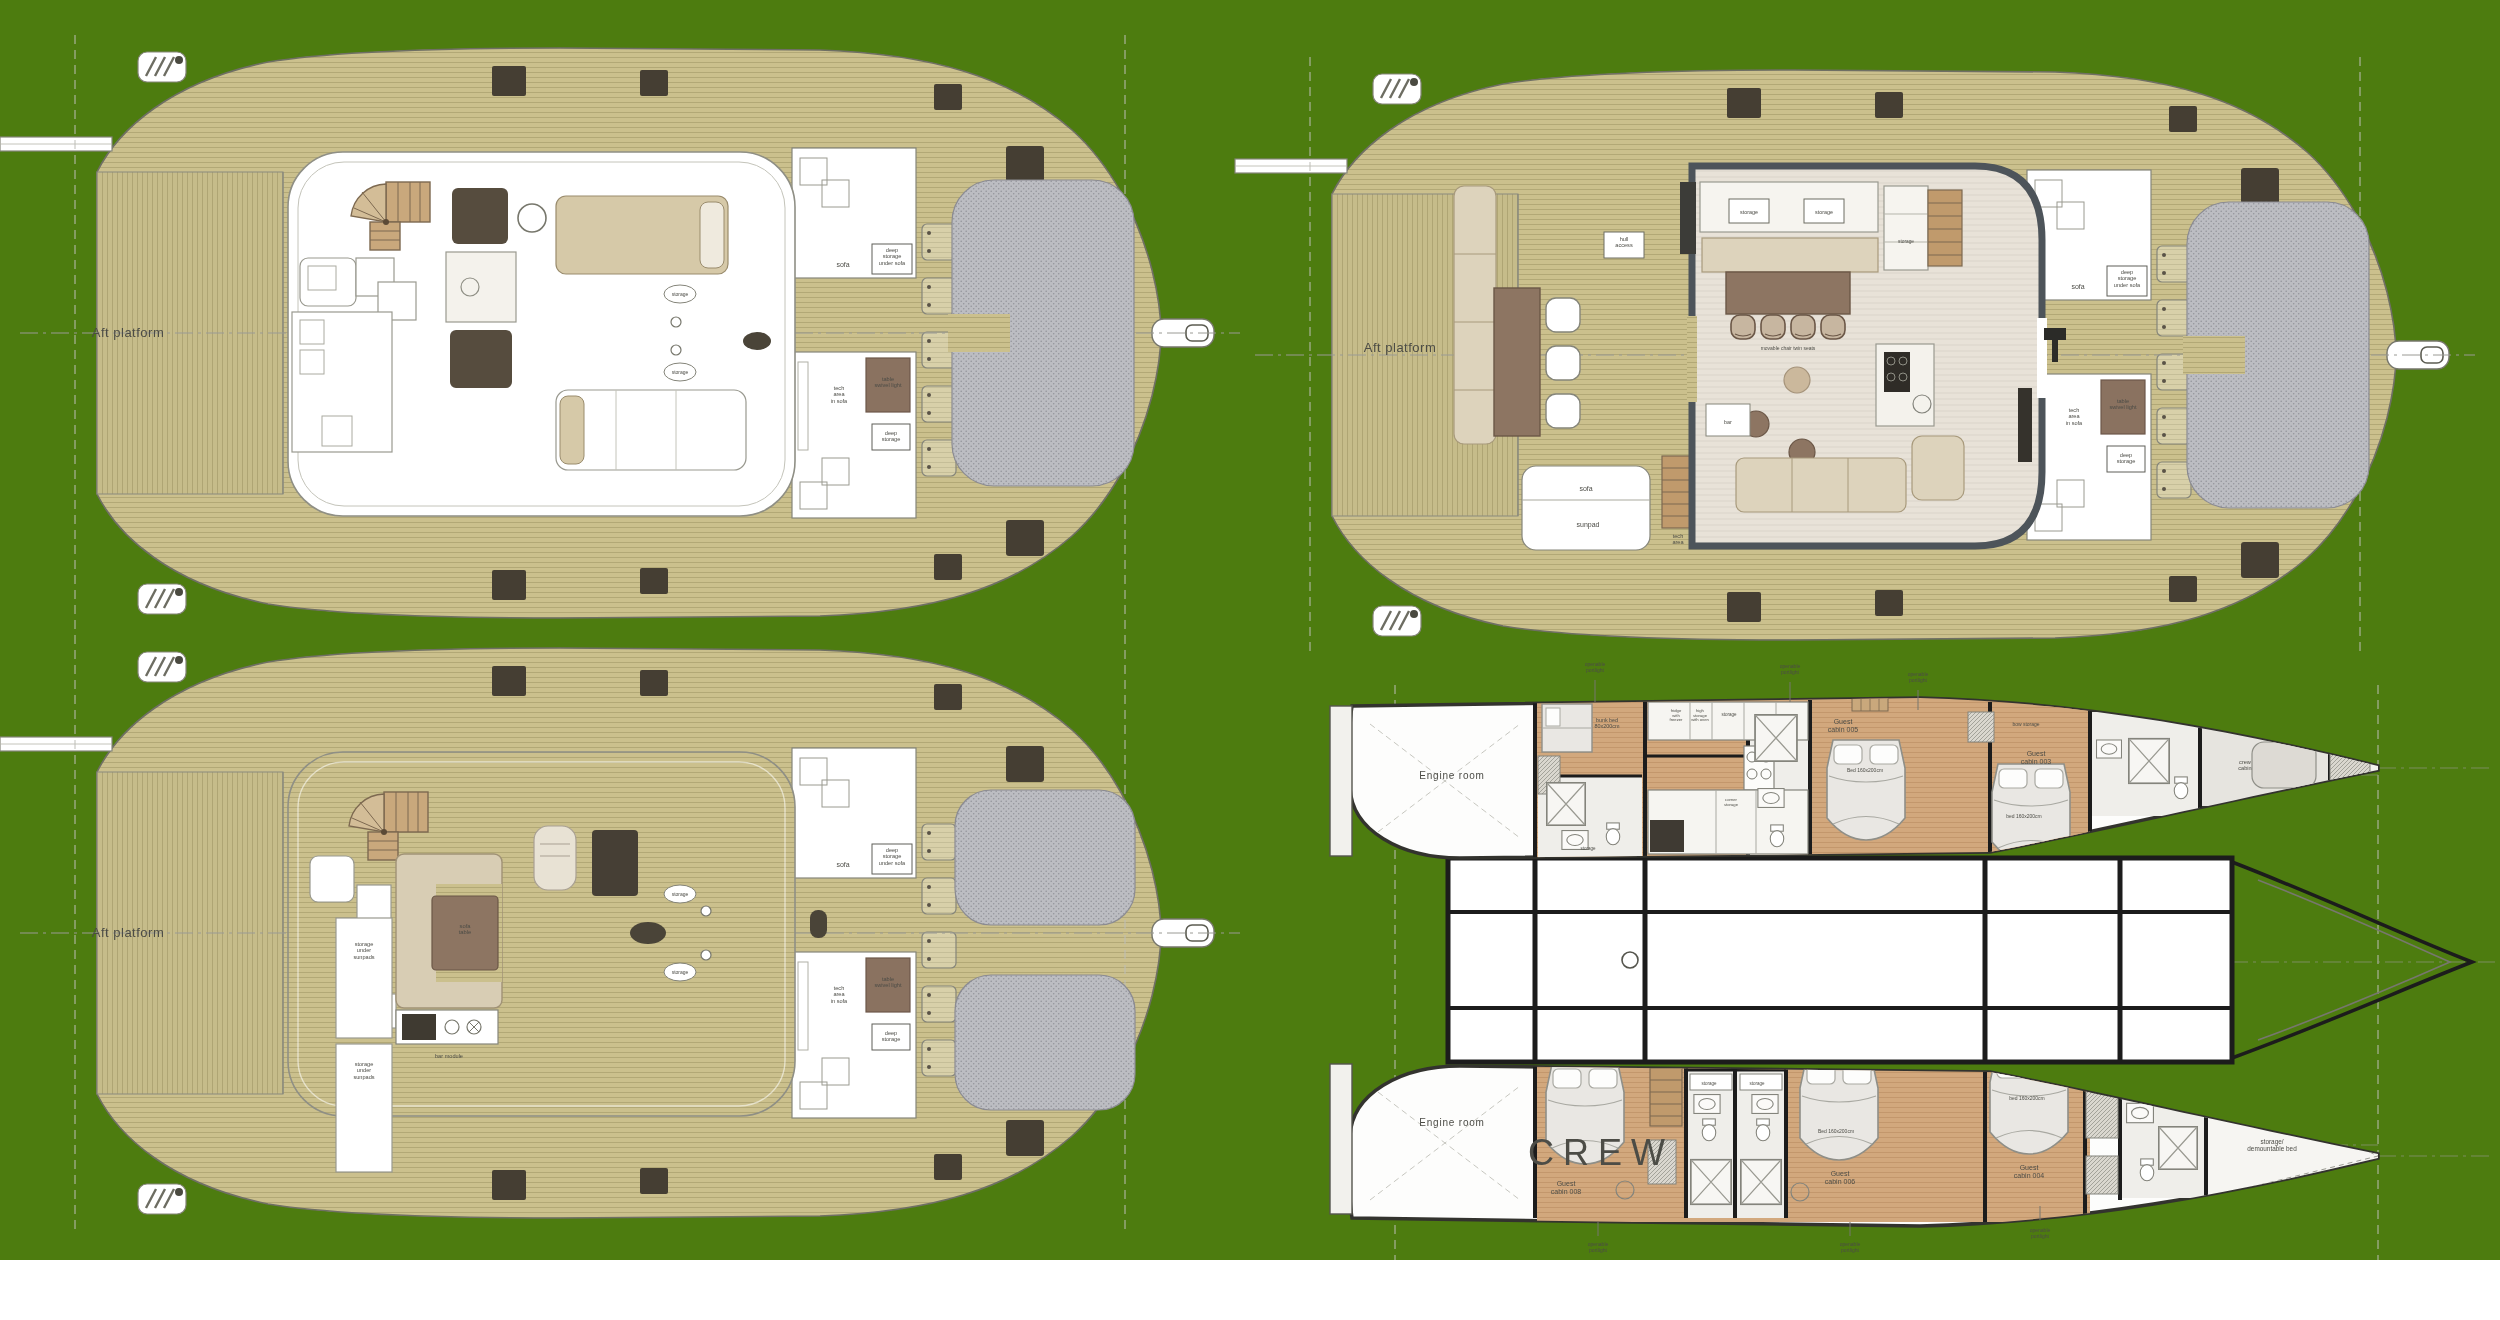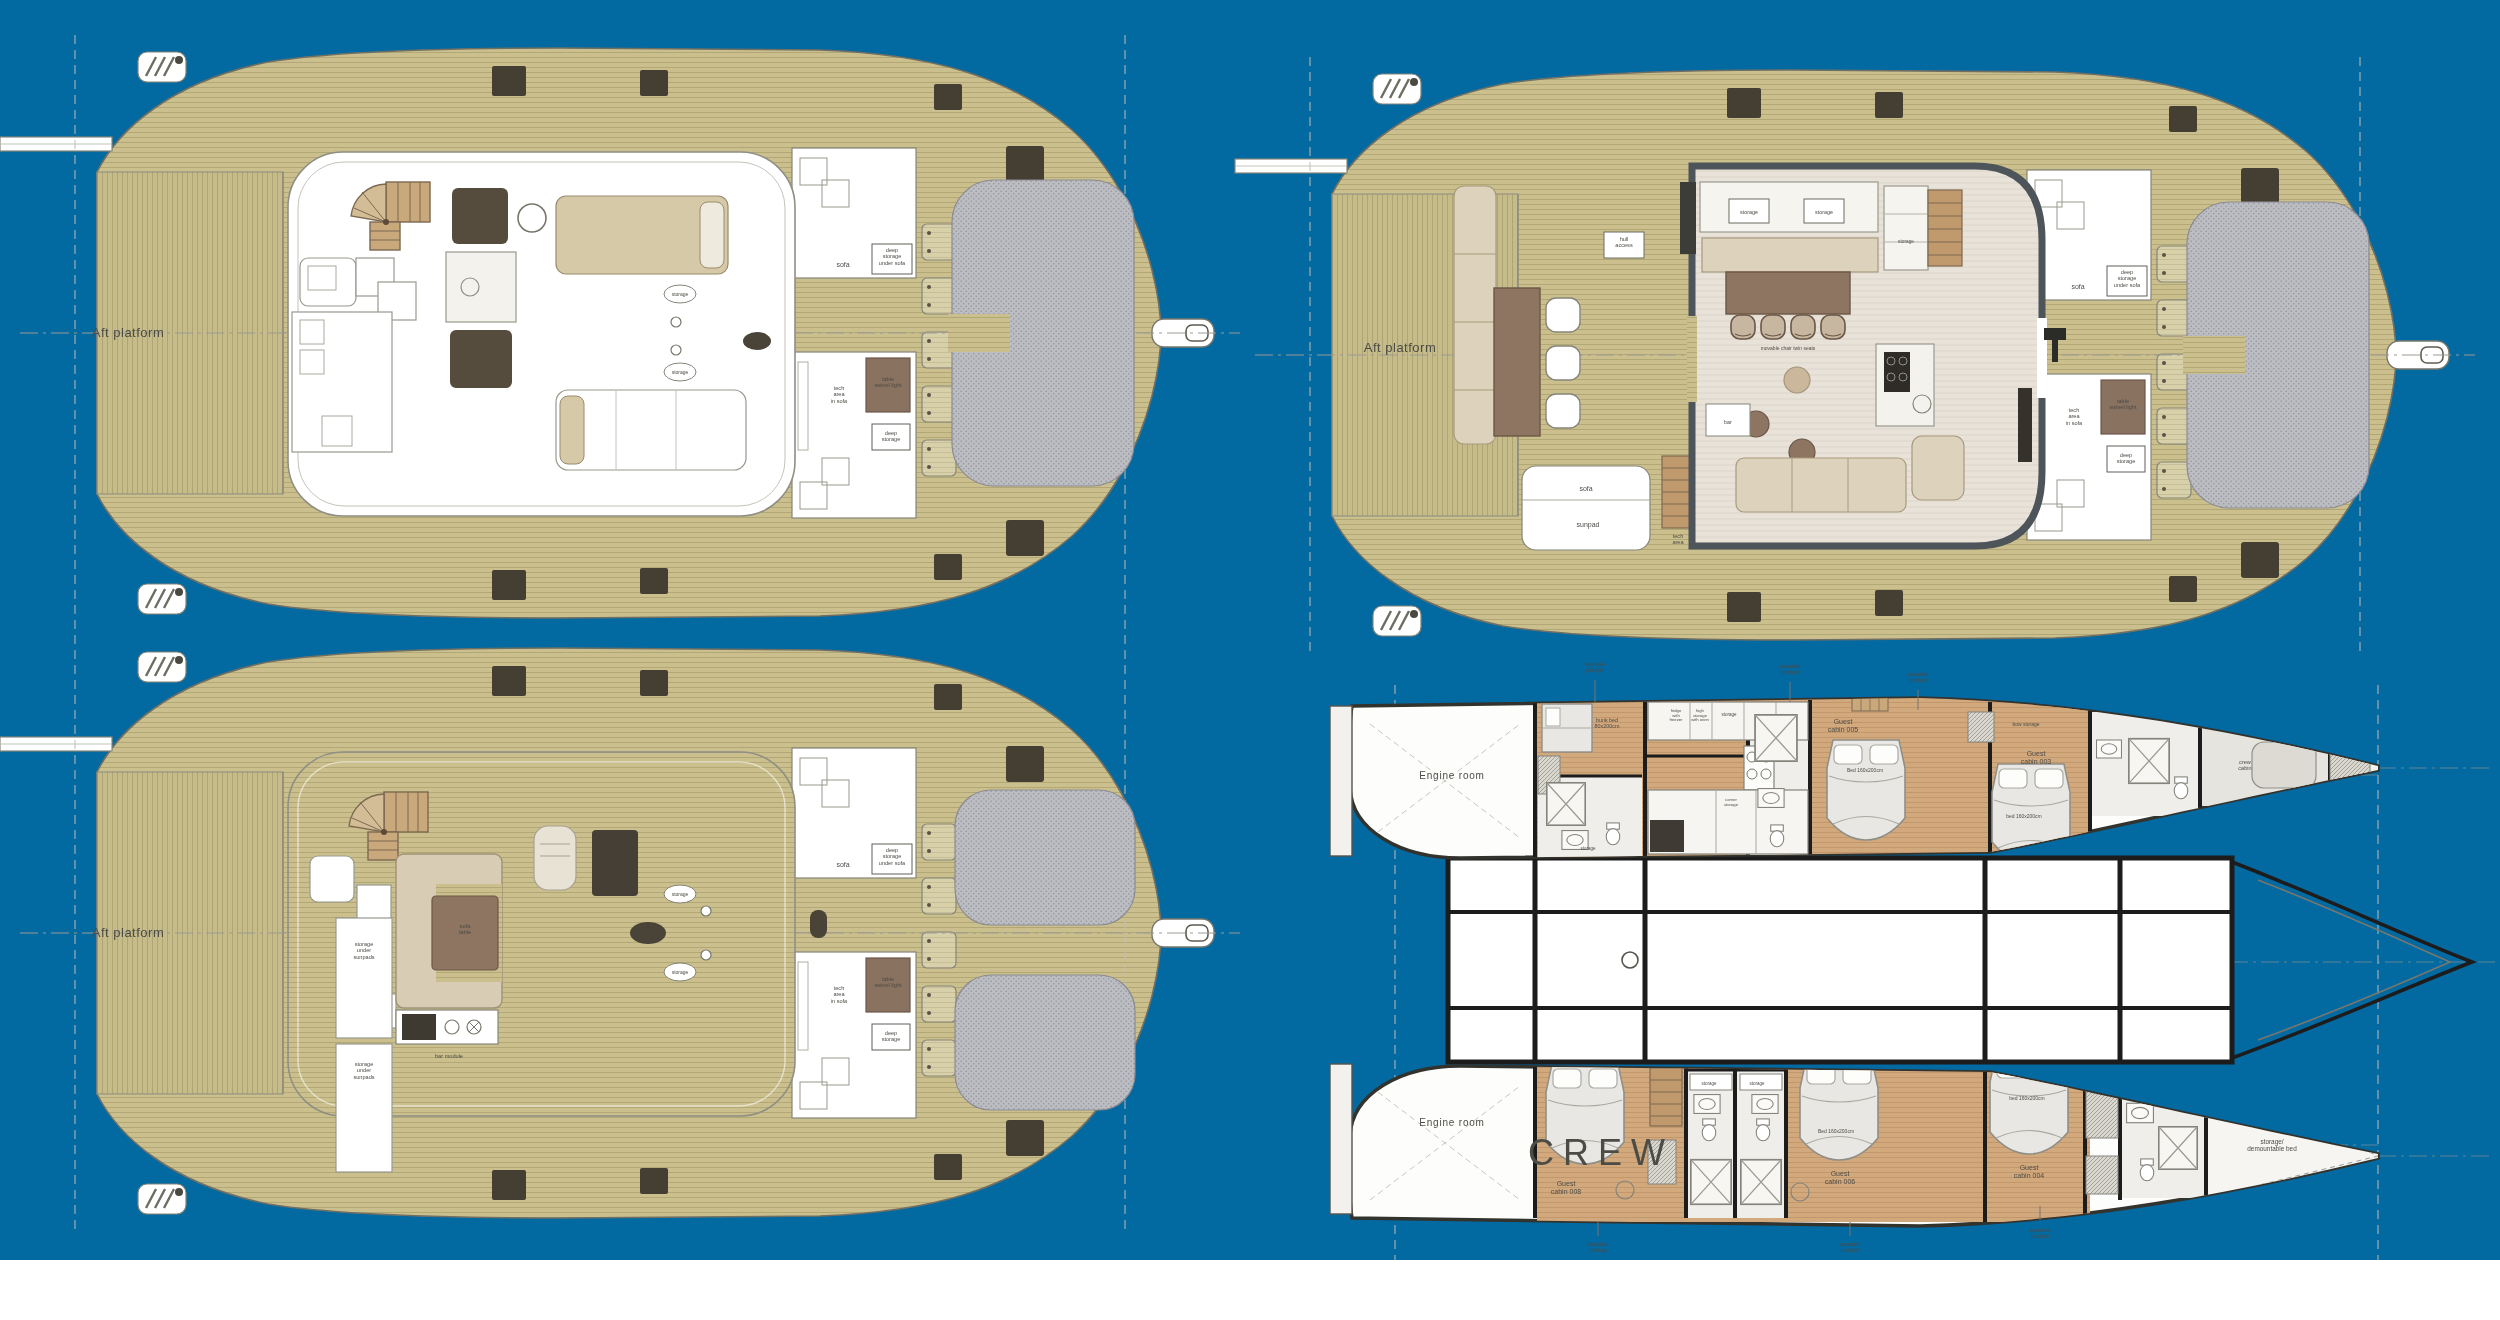--- a/index.html
+++ b/index.html
@@ -1,16 +1,16 @@
 <!DOCTYPE html>
 <html><head>
 <meta charset="utf-8">
 <style>
   html,body{margin:0;padding:0;background:#ffffff;}
-  .canvas{position:relative;width:2500px;height:1260px;background:#0369a1;overflow:hidden;
+  .canvas{position:relative;width:2500px;height:1260px;background:#4d7c0f;overflow:hidden;
           font-family:"Liberation Sans",sans-serif;}
   svg{position:absolute;left:0;top:0;}
   svg text{font-family:"Liberation Sans","DejaVu Sans",sans-serif;fill:#4c4c46;}
 </style>
 </head>
 <body>
 
 <div class="canvas">
 <svg width="2500" height="1320" viewBox="0 0 2500 1320">
   <defs>

